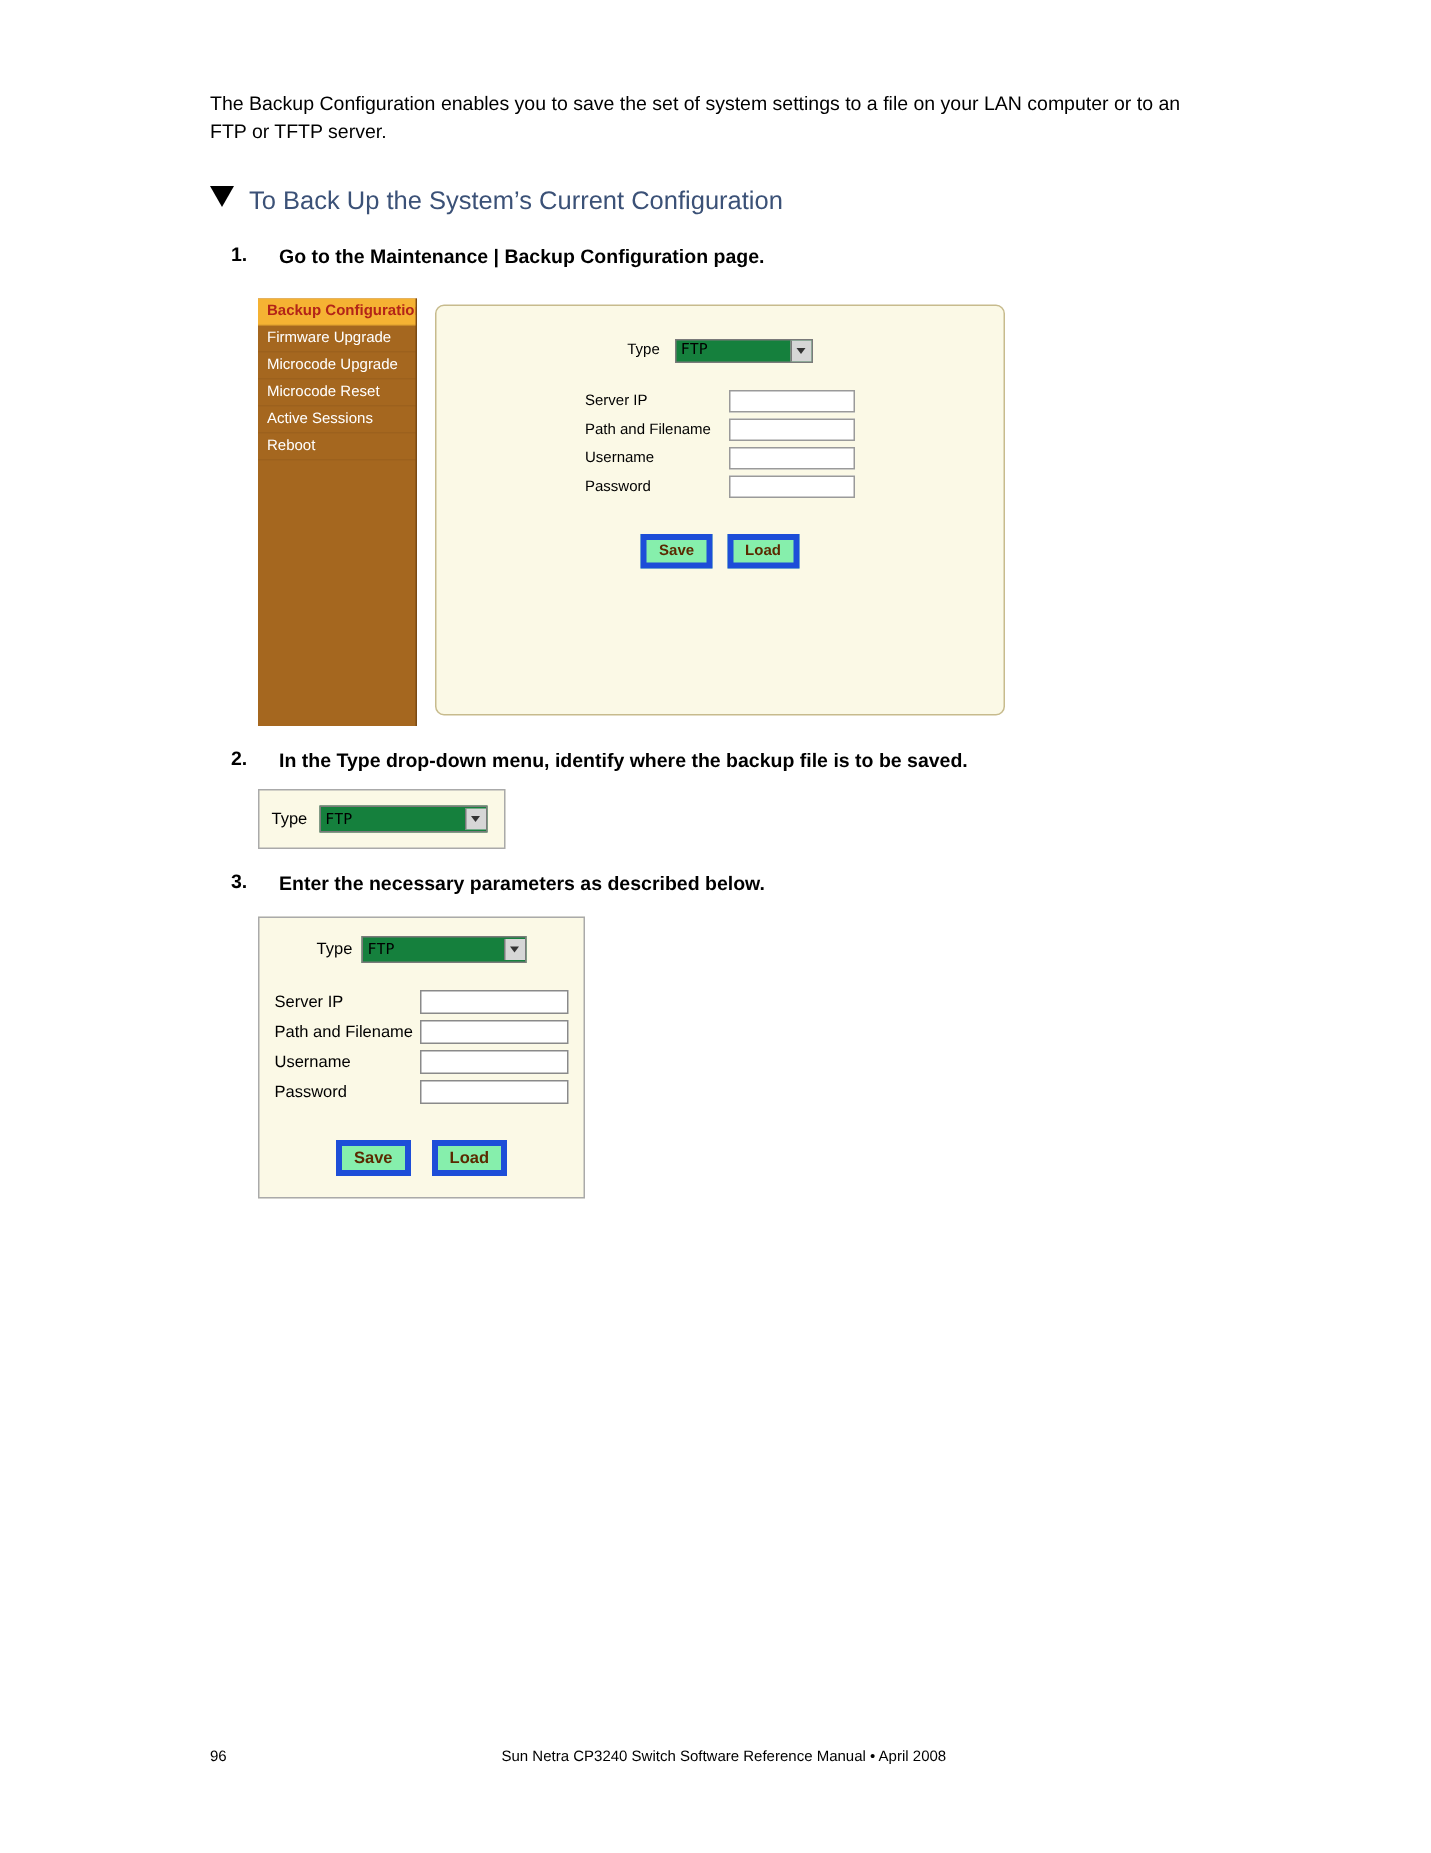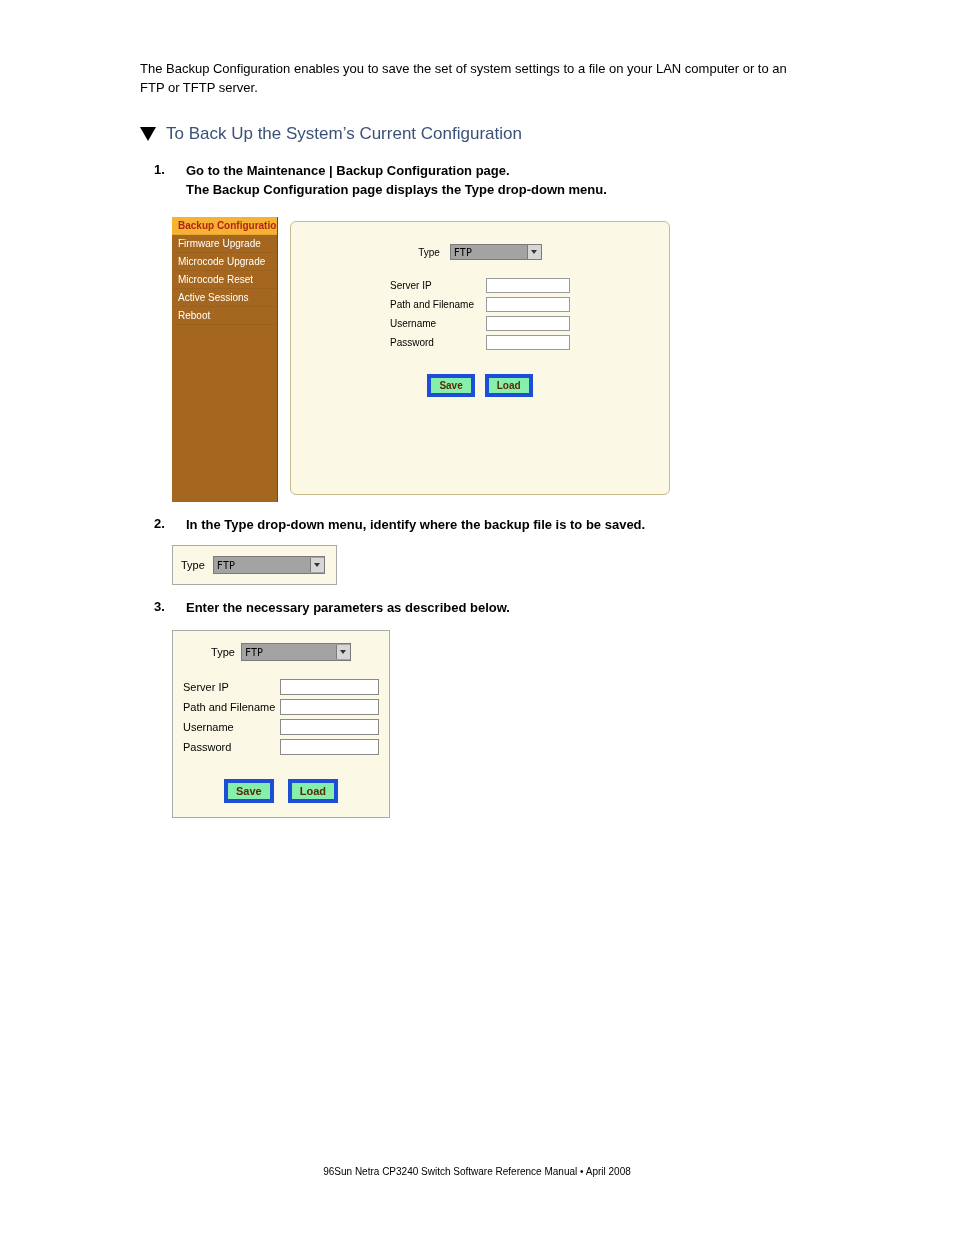--- a/index.html
+++ b/index.html
@@ -20,21 +20,20 @@
     margin-top: 10px;
     margin-bottom: 28px;
   }
   .body-text {
     font-size: 13px;
     line-height: 1.45;
     color: #000;
   }
   .proc-item {
     display: flex;
-    align-items: center;
     gap: 10px;
     margin-top: 26px;
     margin-bottom: 18px;
   }
   .proc-arrow {
     width: 0; height: 0;
     border-left: 8px solid transparent;
     border-right: 8px solid transparent;
     border-top: 14px solid #000;
   }
@@ -115,21 +114,21 @@
   .row .lbl {
     width: 90px;
     text-align: left;
   }
   .row-top { justify-content: center; margin-bottom: 18px; }
   .row-top .lbl { width: auto; margin-right: 4px;}
   .select {
     width: 92px;
     height: 16px;
     border: 1px solid #7a7a7a;
-    background: #a3a3a3;
+    background: #15803d;
     font-size: 10px;
     font-family: monospace;
     padding-left: 3px;
     display: flex;
     align-items: center;
     justify-content: space-between;
   }
   .select .caret {
     width: 14px;
     height: 14px;
@@ -231,21 +230,21 @@
     padding: 2px 8px;
   }
 
   
   .footer {
     position: absolute;
     bottom: 58px;
     left: 140px;
     right: 140px;
     display: flex;
-    justify-content: center;
+    justify-content: space-between;
     font-size: 10px;
     color: #000;
   }
 </style>
 </head>
 <body>
 
 <div class="page">
 
 
@@ -254,21 +253,20 @@
   <div class="proc-item">
     <div class="proc-arrow"></div>
     <div class="proc-title">To Back Up the System’s Current Configuration</div>
   </div>
 
   <div class="step-row">
     <div class="step-num">1.</div>
     <div class="step-text">
       <span>Go to the </span><b>Maintenance | Backup Configuration</b><span> page.</span>
       <br>
-      <span>The Backup Configuration page displays the Type drop-down menu.</span>
     </div>
   </div>
 
   <div class="figure-main">
     <div class="sidebar">
       <div class="sidebar-item active">Backup Configuration</div>
       <div class="sidebar-item">Firmware Upgrade</div>
       <div class="sidebar-item">Microcode Upgrade</div>
       <div class="sidebar-item">Microcode Reset</div>
       <div class="sidebar-item">Active Sessions</div>

